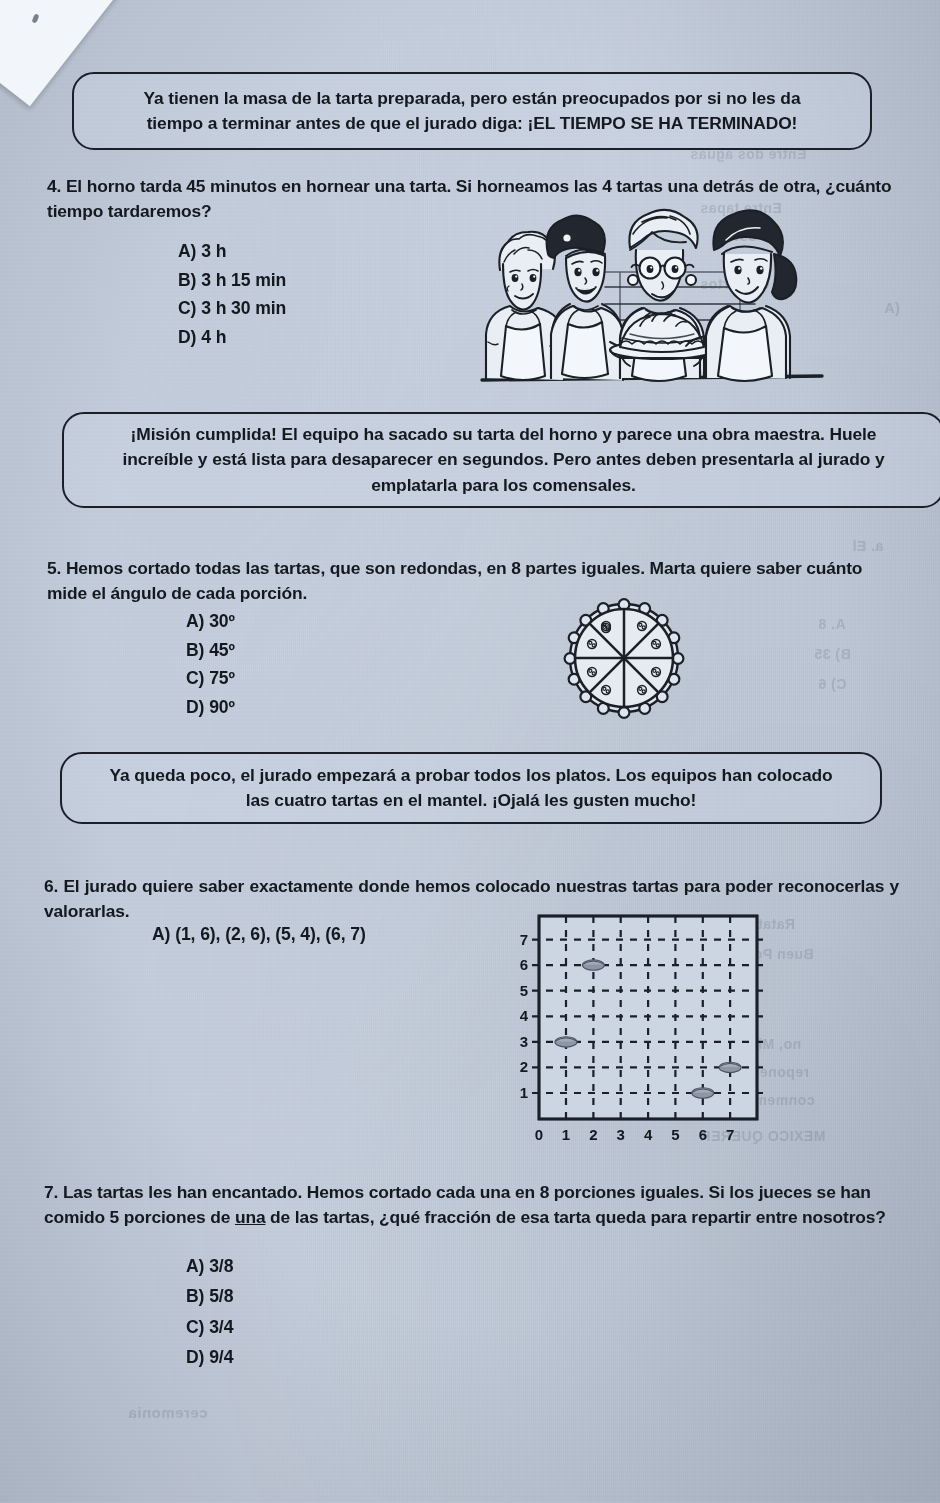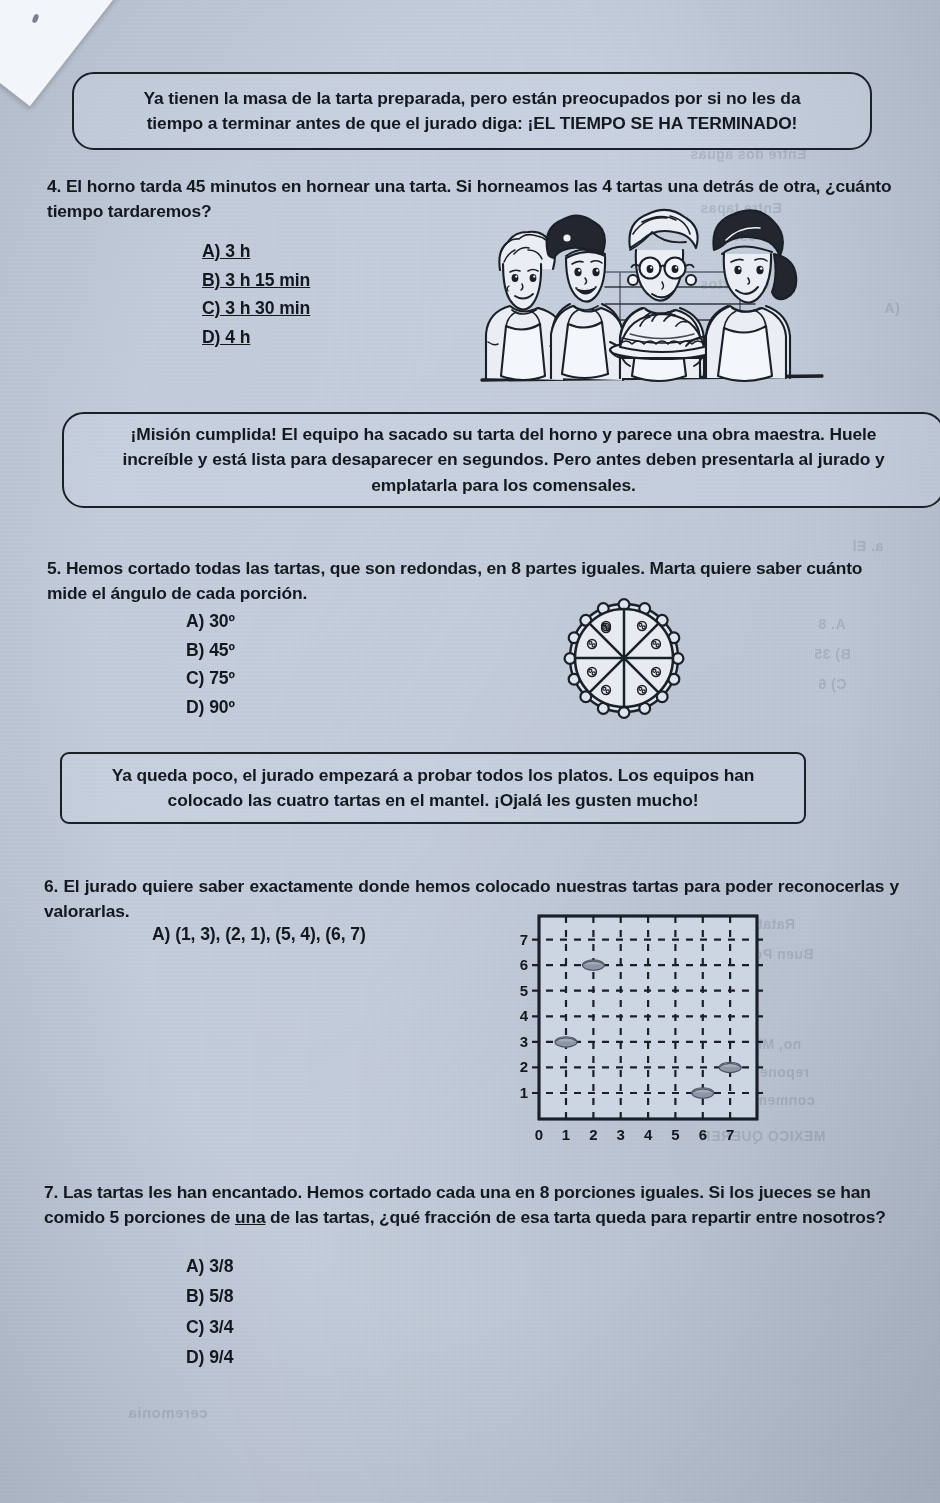--- a/index.html
+++ b/index.html
@@ -138,21 +138,21 @@
 <div class="page">
 
   <div class="content">
 
     <div class="callout" style="left:72px; top:72px; width:800px; height:78px;">
       <p>Ya tienen la masa de la tarta preparada, pero están preocupados por si no les da tiempo a terminar antes de que el jurado diga: ¡EL TIEMPO SE HA TERMINADO!</p>
     </div>
 
     <div class="qtext" style="left:47px; top:160px; width:850px;">4. El horno tarda 45 minutos en hornear una tarta. Si horneamos las 4 tartas una detrás de otra, ¿cuánto tiempo tardaremos?</div>
 
-    <div class="opts" style="left:202px; top:237px;text-decoration:underline;">
+    <div class="opts" style="left:178px; top:237px;">
       <div>A) 3 h</div>
       <div>B) 3 h 15 min</div>
       <div>C) 3 h 30 min</div>
       <div>D) 4 h</div>
     </div>
 
     <div class="kids">
       <svg viewBox="0 0 400 198" xmlns="http://www.w3.org/2000/svg">
         <g fill="none" stroke="#1b2028" stroke-width="2.1" stroke-linecap="round" stroke-linejoin="round">
 
@@ -333,28 +333,28 @@
           <use href="#crumb" transform="translate(98,48)"></use>
           <use href="#crumb" transform="translate(98,76)"></use>
           <use href="#crumb" transform="translate(84,94)"></use>
           <use href="#crumb" transform="translate(48,94)"></use>
           <use href="#crumb" transform="translate(34,76)"></use>
           <use href="#crumb" transform="translate(34,48)"></use>
         </g>
       </svg>
     </div>
 
-    <div class="callout" style="left:60px; top:752px; width:746px; height:72px;border-radius:9px;">
+    <div class="callout" style="left:60px; top:752px; width:822px; height:72px;">
       <p>Ya queda poco, el jurado empezará a probar todos los platos. Los equipos han colocado las cuatro tartas en el mantel. ¡Ojalá les gusten mucho!</p>
     </div>
 
     <div class="qtext justify" style="left:44px; top:860px; width:855px;">6. El jurado quiere saber exactamente donde hemos colocado nuestras tartas para poder reconocerlas y valorarlas.</div>
 
     <div class="opts" style="left:152px; top:920px;">
-      <div>A) (1, 3), (2, 1), (5, 4), (6, 7)</div>
+      <div>A) (1, 6), (2, 6), (5, 4), (6, 7)</div>
     </div>
 
     <div class="grid-wrap">
       <svg viewBox="0 0 290 245" xmlns="http://www.w3.org/2000/svg">
         <defs>
           <g id="pieMark">
             <ellipse cx="0" cy="0" rx="11" ry="5.2" fill="#8d96a6" stroke="#4a5260" stroke-width="1.1"></ellipse>
             <path d="M-11 -0.5 q11 -7 22 0" fill="#a3abb9" stroke="#4a5260" stroke-width="1"></path>
             <path d="M-7 -3.2 q7 -3 14 0" fill="none" stroke="#5b6personally" stroke-width="0"></path>
           </g>

